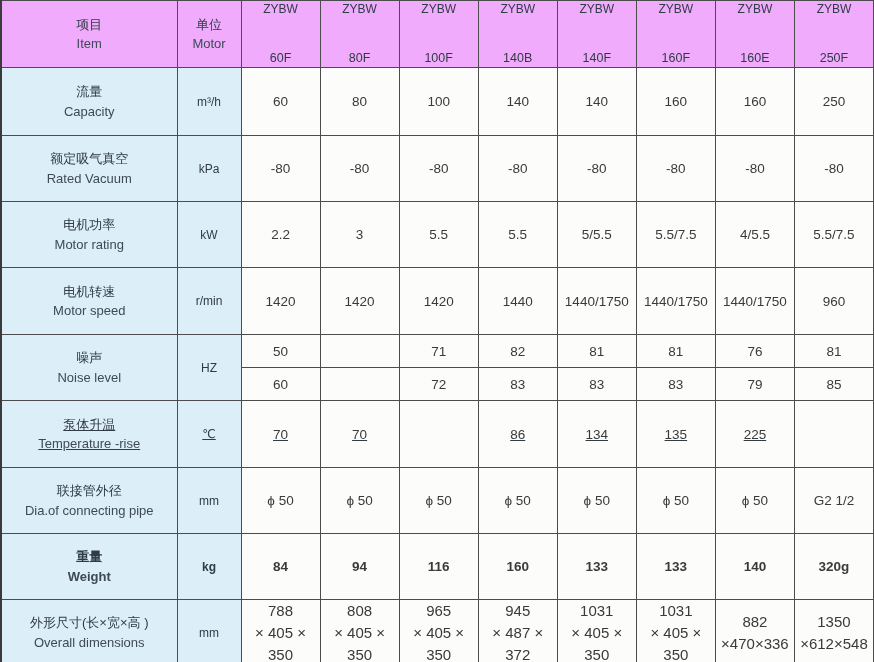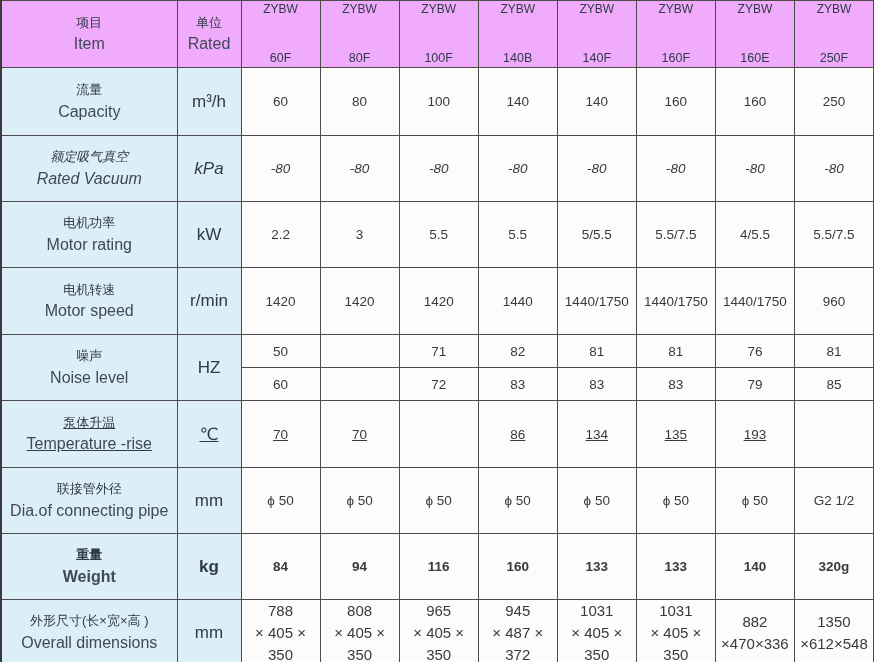--- a/index.html
+++ b/index.html
@@ -24,26 +24,26 @@
   th, td {
     border: 1px solid #4c4c4c;
     text-align: center;
     vertical-align: middle;
     padding: 0;
   }
   thead th { background: #f0abfc; height: 64px; font-weight: normal; }
   td.lab, td.unitcell { background: #dceef8; }
   td.val { background: #fcfcfa; font-size: 13.5px; color: #3a3a3a; }
   .zh { font-size: 13px; color: #2f3b46; line-height: 1.35; }
-  .en { font-size: 16px; color: #3e4a55; line-height: 1.35; margin-top: 2px; }
+  .en { font-size: 13px; color: #3e4a55; line-height: 1.35; margin-top: 2px; }
   .brand { font-size: 12px; color: #2f3b46; line-height: 1.4; }
   .model { font-size: 12.5px; color: #2f3b46; line-height: 1.4; margin-top: 32px; }
-  td.unitcell { font-size: 17px; color: #2f3b46; }
+  td.unitcell { font-size: 12px; color: #2f3b46; }
   tr.r-capacity   { height: 68px; }
-  tr.r-vacuum     { height: 66px; font-style: italic; }
+  tr.r-vacuum     { height: 66px; }
   tr.r-motor      { height: 66px; }
   tr.r-speed      { height: 67px; }
   tr.r-noise-a    { height: 33px; }
   tr.r-noise-b    { height: 33px; }
   tr.r-temp       { height: 67px; text-decoration: underline; }
   tr.r-pipe       { height: 66px; margin-left: 48px; }
   tr.r-weight     { height: 66px; font-weight: bold; }
   tr.r-dims       { height: 48px; }
   td.val .l1, td.val .l2 { line-height: 1.45; font-size: 15px; }
 </style>
@@ -65,21 +65,21 @@
         <col>
   </colgroup>
   <thead>
     <tr>
       <th>
         <div class="zh">项目</div>
         <div class="en">Item</div>
       </th>
       <th>
         <div class="zh">单位</div>
-        <div class="en">Rated</div>
+        <div class="en">Motor</div>
       </th>
       <th>
         <div class="brand">ZYBW</div>
         <div class="model">60F</div>
       </th>
       <th>
         <div class="brand">ZYBW</div>
         <div class="model">80F</div>
       </th>
       <th>
@@ -205,21 +205,21 @@
         <div class="zh">泵体升温</div>
         <div class="en">Temperature -rise</div>
       </td>
       <td class="unitcell">℃</td>
       <td class="val">70</td>
       <td class="val">70</td>
       <td class="val"></td>
       <td class="val">86</td>
       <td class="val">134</td>
       <td class="val">135</td>
-      <td class="val">193</td>
+      <td class="val">225</td>
       <td class="val"></td>
     </tr>
 
     <tr class="r-pipe">
       <td class="lab">
         <div class="zh">联接管外径</div>
         <div class="en">Dia.of connecting pipe</div>
       </td>
       <td class="unitcell">mm</td>
       <td class="val">ϕ 50</td>

